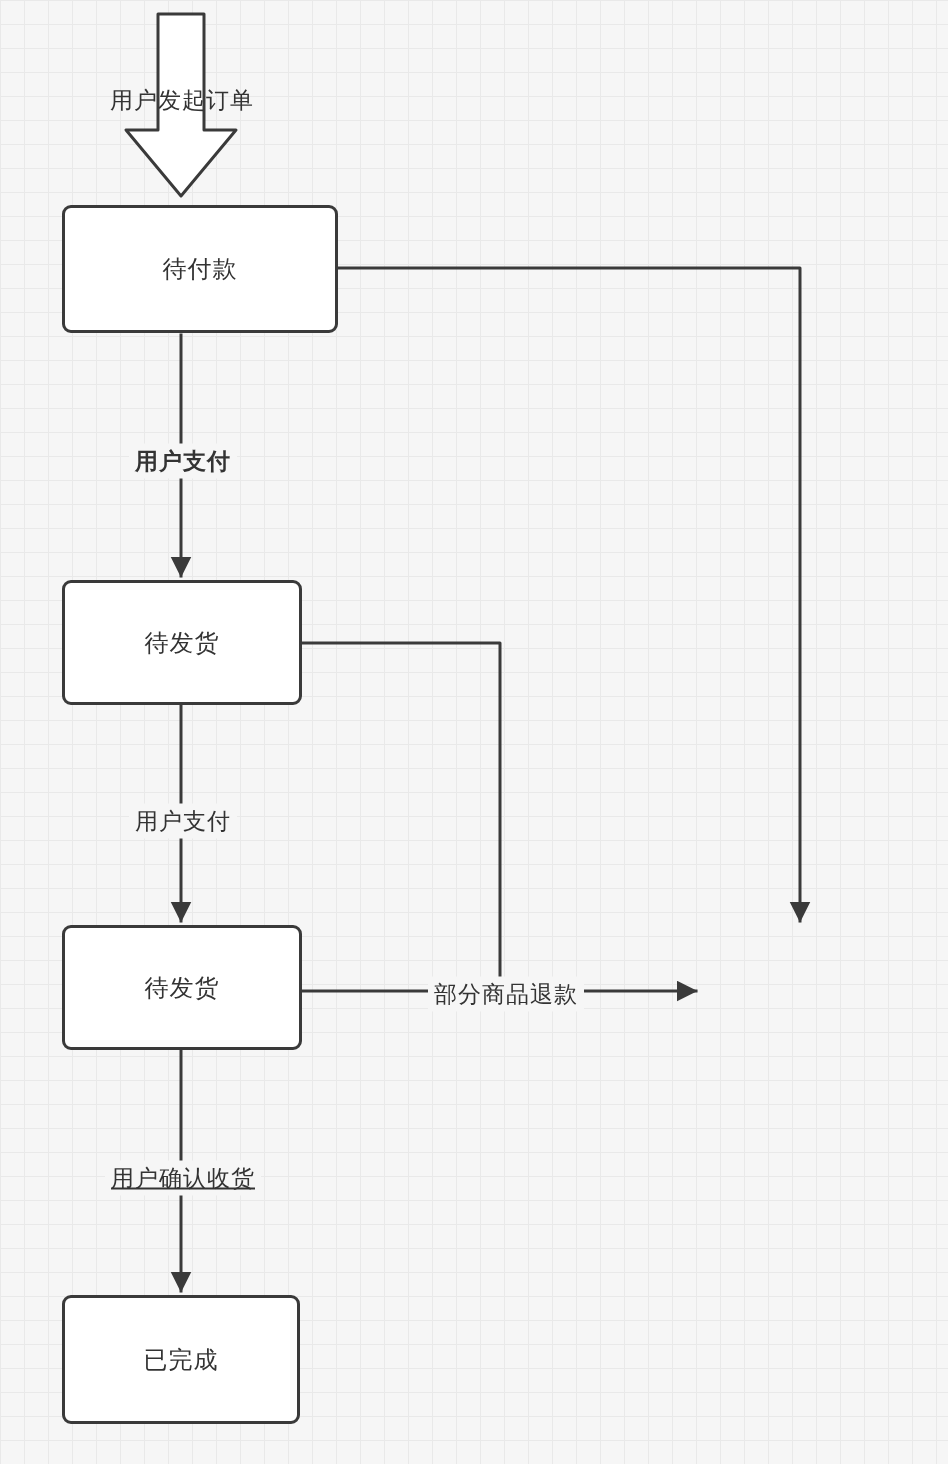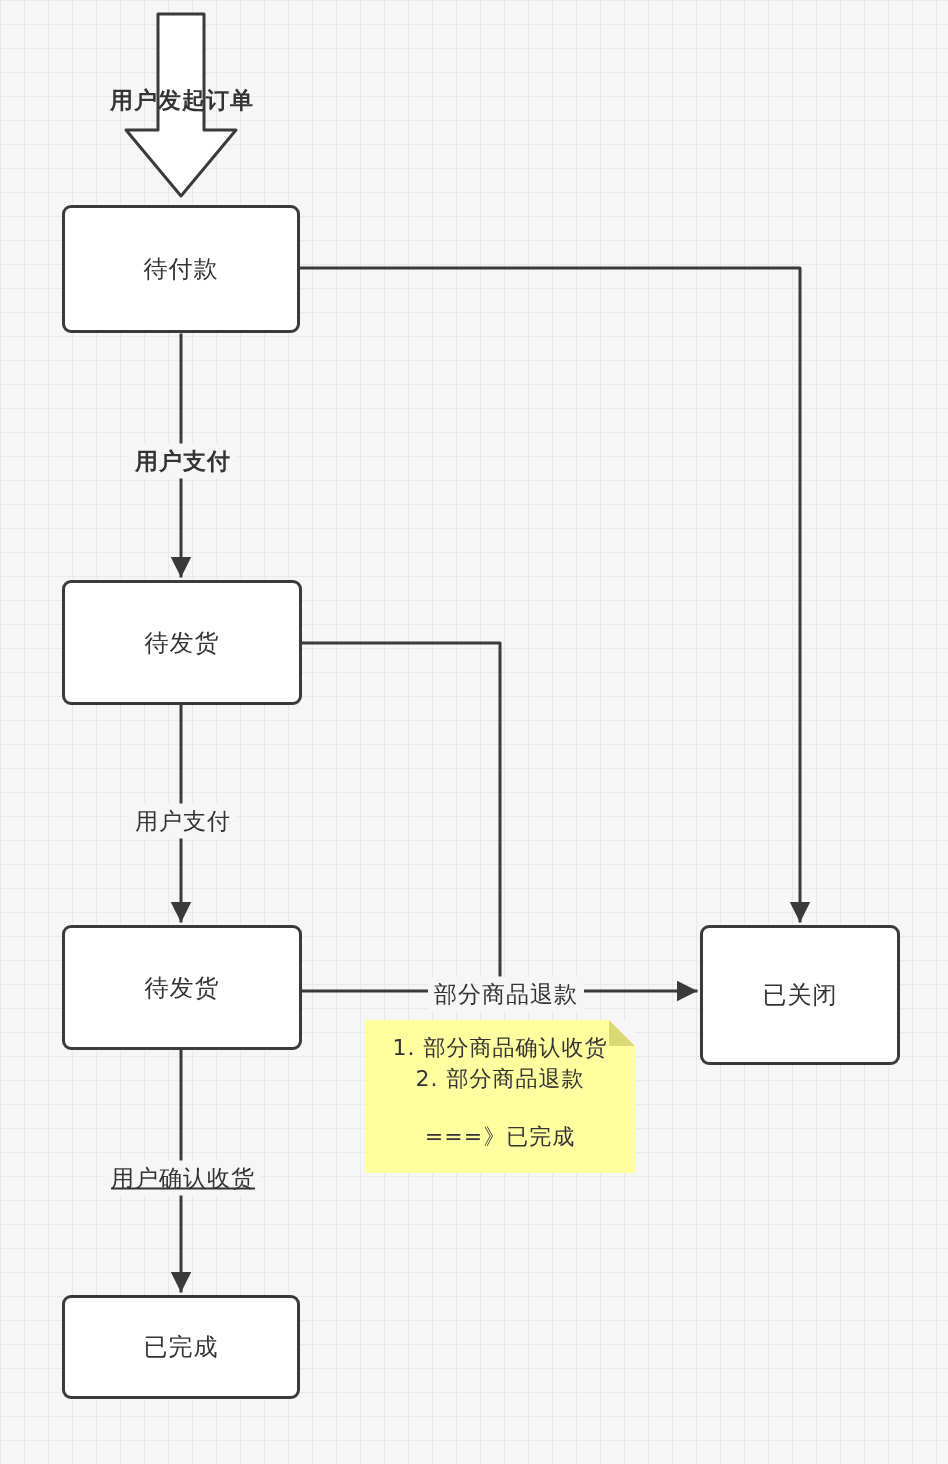--- a/index.html
+++ b/index.html
@@ -106,27 +106,27 @@
     position:absolute;
     top:0;right:0;
     width:0;height:0;
     border-top:26px solid var(--canvas_bg);
     border-left:26px solid var(--note_fold);
   }
   .note .gap-line{
     margin-top:27px;
   }
   
-  .n-pending-payment{left:62px;top:205px;width:238px;height:128px;}
+  .n-pending-payment{left:62px;top:205px;width:276px;height:128px;}
   .n-pending-shipment{left:62px;top:580px;width:240px;height:125px;}
   .n-pending-receipt{left:62px;top:925px;width:240px;height:125px;}
-  .n-completed{left:62px;top:1295px;width:238px;height:104px;text-align:center;}
+  .n-completed{left:62px;top:1295px;width:238px;height:129px;text-align:center;}
   .n-closed{left:700px;top:925px;width:200px;height:140px;}
   
-  .l-start{left:182px;top:100px;font-weight:bold;}
+  .l-start{left:182px;top:100px;}
   .l-pay{left:183px;top:461px;font-weight:bold;}
   .l-ship{left:183px;top:821px;}
   .l-confirm{left:183px;top:1178px;text-decoration:underline;}
   .l-refund{left:506px;top:994px;}
   .l-cancel{left:808px;top:320px;}
 </style>
 </head>
 <body>
 
 <div class="canvas">
@@ -158,31 +158,22 @@
   </div>
   <div class="node n-pending-shipment">
     <span>待发货</span>
   </div>
   <div class="node n-pending-receipt">
     <span>待发货</span>
   </div>
   <div class="node n-completed">
     <span>已完成</span>
   </div>
-  <div class="node n-closed">
-    <span>已关闭</span>
-  </div>
 
   <div class="edge-label no-bg l-start">用户发起订单</div>
   <div class="edge-label l-pay">用户支付</div>
   <div class="edge-label l-ship">用户支付</div>
   <div class="edge-label l-confirm">用户确认收货</div>
   <div class="edge-label l-refund">部分商品退款</div>
 
 
-  <div class="note">
-    <div class="fold"></div>
-    <div>1. 部分商品确认收货</div>
-    <div>2. 部分商品退款</div>
-    <div class="gap-line">===》已完成</div>
-  </div>
 
 </div>
 
 </body></html>

